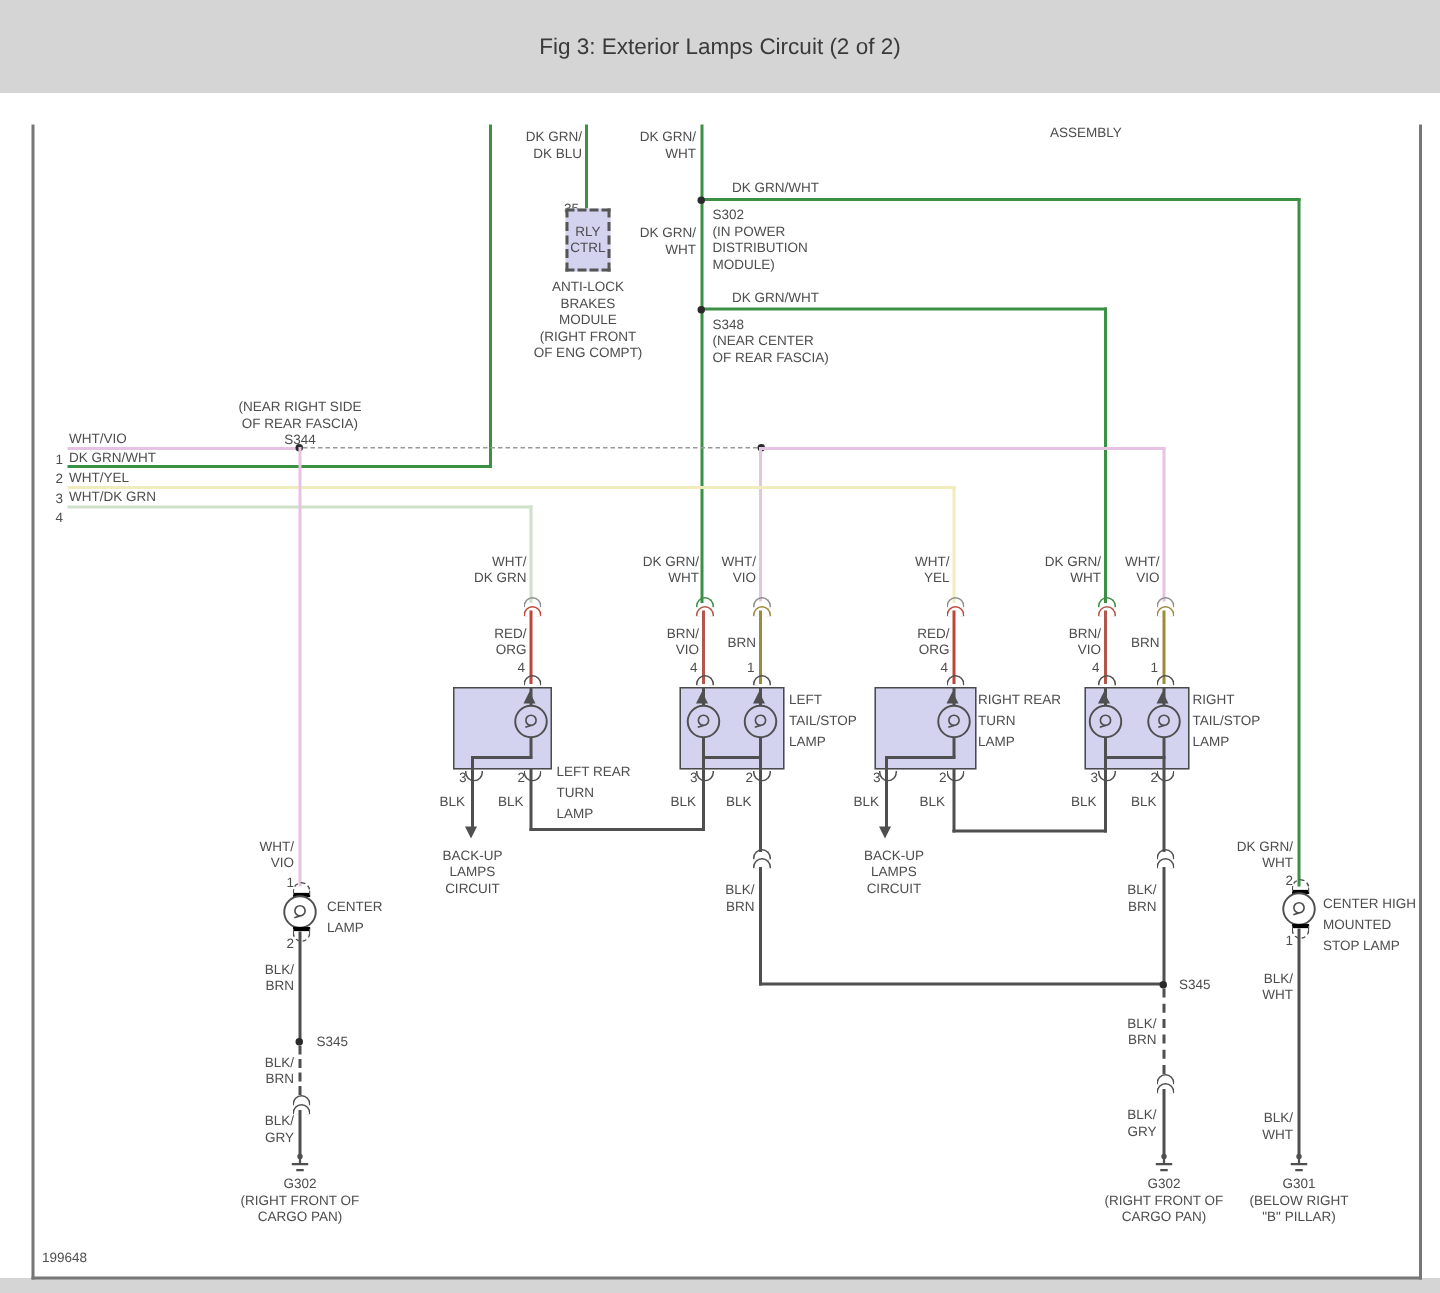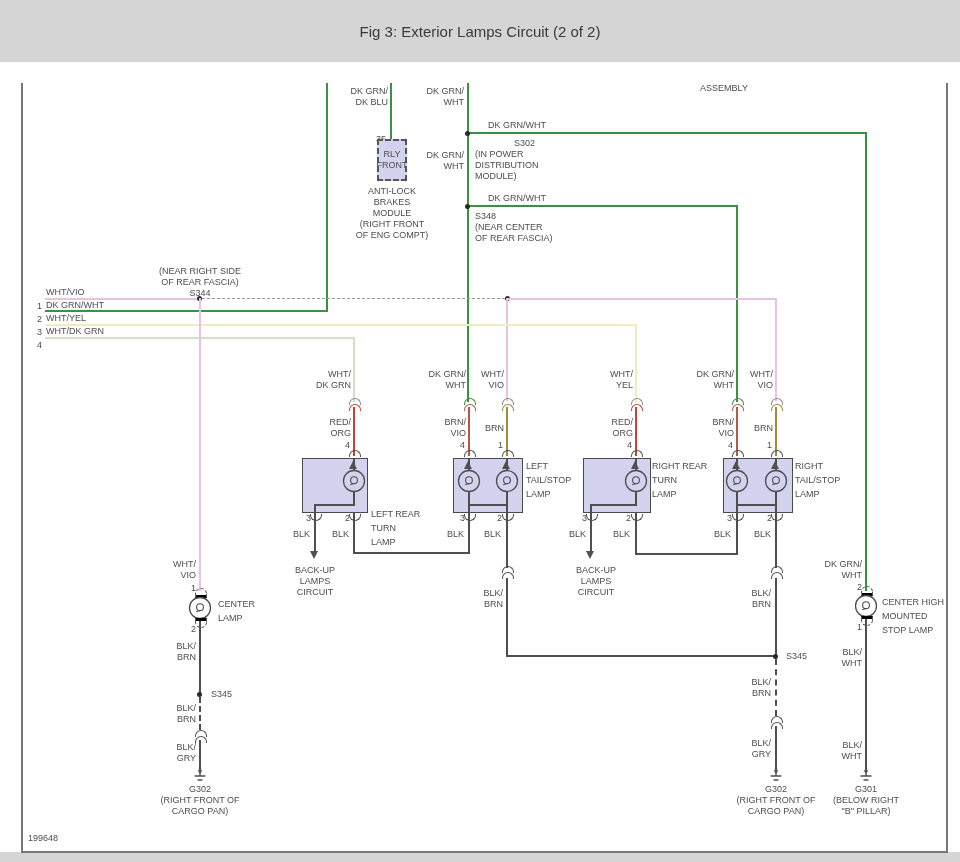--- a/index.html
+++ b/index.html
@@ -47,34 +47,34 @@
 <div class="hw bord" style="left:21px;top:851px;width:927px;"></div>
 <div class="lbl" style="left:28px;top:833px;">199648</div>
 <div class="lbl c" style="left:684px;top:83px;width:80px;">ASSEMBLY</div>
 
 <div class="vw grn" style="left:326px;top:83px;height:229px;"></div>
 <div class="vw grn" style="left:390px;top:83px;height:56px;"></div>
 <div class="lbl r" style="left:336px;top:86px;width:52px;">DK GRN/
 DK BLU</div>
 <div class="lbl r" style="left:364px;top:125px;width:22px;margin-top:9px;">35</div>
 <div class="rlybox" style="left:377px;top:139px;width:30px;height:42px;">RLY
-FRONT</div>
+CTRL</div>
 <div class="lbl c" style="left:332px;top:186px;width:120px;">ANTI-LOCK
 BRAKES
 MODULE
 (RIGHT FRONT
 OF ENG COMPT)</div>
 
 <div class="vw grn" style="left:467px;top:83px;height:319px;"></div>
 <div class="lbl r" style="left:424px;top:86px;width:40px;">DK GRN/
 WHT</div>
 <div class="hw grn" style="left:467px;top:132px;width:400px;"></div>
 <div class="dot" style="left:465px;top:131px;"></div>
 <div class="lbl" style="left:488px;top:120px;width:60px;">DK GRN/WHT</div>
-<div class="lbl" style="left:475px;top:138px;width:60px;text-align:right;">S302</div>
+<div class="lbl" style="left:475px;top:138px;width:60px;">S302</div>
 <div class="lbl" style="left:475px;top:149px;width:70px;">(IN POWER
 DISTRIBUTION
 MODULE)</div>
 <div class="lbl r" style="left:424px;top:150px;width:40px;">DK GRN/
 WHT</div>
 
 <div class="hw grn" style="left:467px;top:205px;width:271px;"></div>
 <div class="dot" style="left:465px;top:204px;"></div>
 <div class="lbl" style="left:488px;top:193px;width:60px;">DK GRN/WHT</div>
 <div class="lbl" style="left:475px;top:211px;width:60px;">S348</div>

